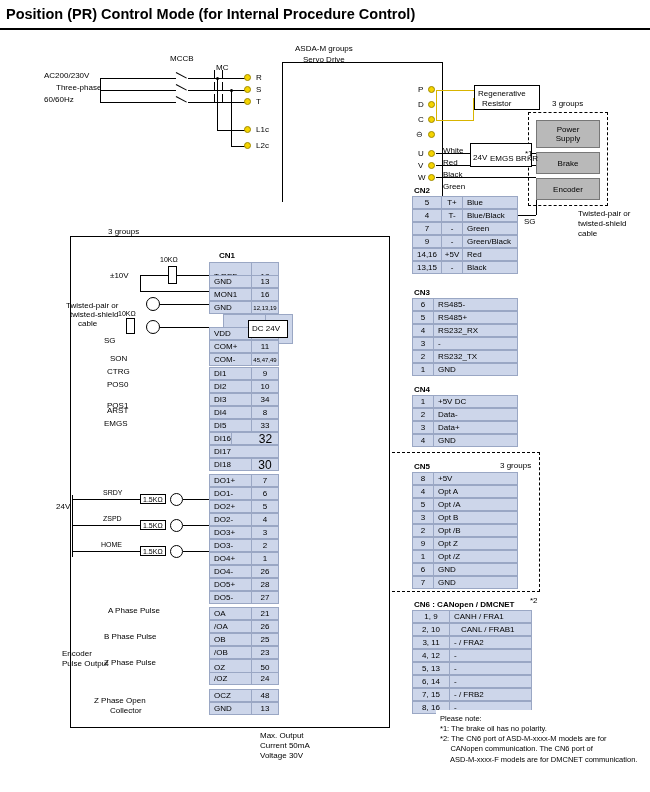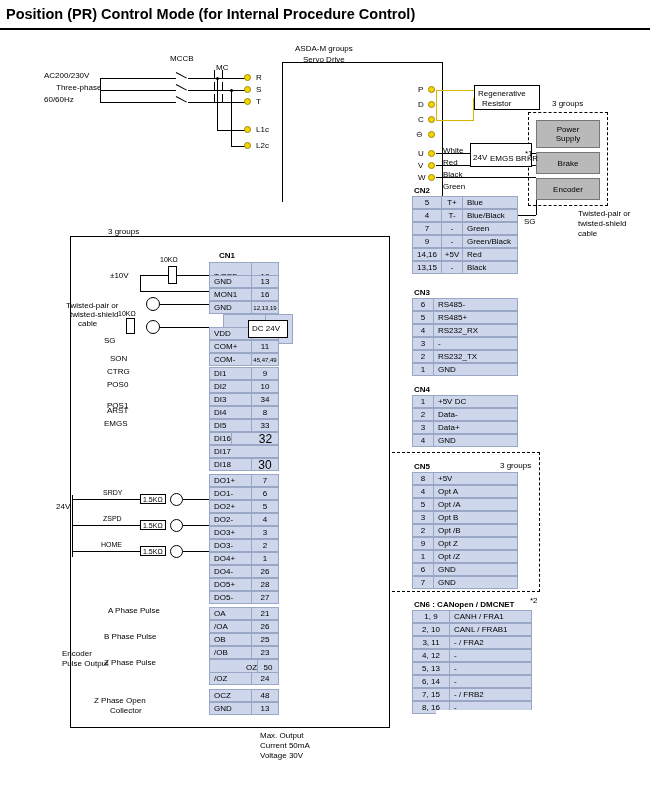--- a/index.html
+++ b/index.html
@@ -266,21 +266,21 @@
 
   <div class="hdr" style="left:414px;top:600px;text-align:center;">CN6 : CANopen / DMCNET</div>
   <div class="t" style="left:530px;top:597px;">*2</div>
   <div id="cn6">
       <div class="tr" style="left: 412px; top: 610px; width: 120px; height: 13px;">
         <div style="width: 36px; height: 100%; display: flex; align-items: center; justify-content: center; border-right: 1px solid rgb(154, 167, 196); font-size: 8px;">1, 9</div>
         <div style="flex: 1 1 0%; height: 100%; display: flex; align-items: center; padding-left: 4px; font-size: 8px;">CANH / FRA1</div>
       </div>
       <div class="tr" style="left: 412px; top: 623px; width: 120px; height: 13px;">
         <div style="width: 36px; height: 100%; display: flex; align-items: center; justify-content: center; border-right: 1px solid rgb(154, 167, 196); font-size: 8px;">2, 10</div>
-        <div style="flex: 1 1 0%; height: 100%; display: flex; align-items: center; padding-left: 4px; font-size: 8px;">CANL / FRAB1</div>
+        <div style="flex: 1 1 0%; height: 100%; display: flex; align-items: center; padding-left: 4px; font-size: 8px; margin-left: 7px;">CANL / FRAB1</div>
       </div>
       <div class="tr" style="left: 412px; top: 636px; width: 120px; height: 13px;">
         <div style="width: 36px; height: 100%; display: flex; align-items: center; justify-content: center; border-right: 1px solid rgb(154, 167, 196); font-size: 8px;">3, 11</div>
         <div style="flex: 1 1 0%; height: 100%; display: flex; align-items: center; padding-left: 4px; font-size: 8px;">- / FRA2</div>
       </div>
       <div class="tr" style="left: 412px; top: 649px; width: 120px; height: 13px;">
         <div style="width: 36px; height: 100%; display: flex; align-items: center; justify-content: center; border-right: 1px solid rgb(154, 167, 196); font-size: 8px;">4, 12</div>
         <div style="flex: 1 1 0%; height: 100%; display: flex; align-items: center; padding-left: 4px; font-size: 8px;">-</div>
       </div>
       <div class="tr" style="left: 412px; top: 662px; width: 120px; height: 13px;">
@@ -295,20 +295,25 @@
         <div style="width: 36px; height: 100%; display: flex; align-items: center; justify-content: center; border-right: 1px solid rgb(154, 167, 196); font-size: 8px;">7, 15</div>
         <div style="flex: 1 1 0%; height: 100%; display: flex; align-items: center; padding-left: 4px; font-size: 8px;">- / FRB2</div>
       </div>
       <div class="tr" style="left: 412px; top: 701px; width: 120px; height: 13px;">
         <div style="width: 36px; height: 100%; display: flex; align-items: center; justify-content: center; border-right: 1px solid rgb(154, 167, 196); font-size: 8px;">8, 16</div>
         <div style="flex: 1 1 0%; height: 100%; display: flex; align-items: center; padding-left: 4px; font-size: 8px;">-</div>
       </div>
     </div>
 
   <div class="box" style="left:436px;top:710px;width:206px;height:58px;background:#fff;border:none;"></div>
+  <div class="note" style="left:440px;top:714px;">Please note:
+*1: The brake oil has no polarity.
+*2: The CN6 port of ASD-M-xxxx-M models are for
+     CANopen communication. The CN6 port of
+     ASD-M-xxxx-F models are for DMCNET communication.</div>
 
   <div class="box" style="left:70px;top:236px;width:320px;height:492px;background:#fff;"></div>
   <div class="t" style="left:108px;top:228px;">3 groups</div>
   <div class="hdr" style="left:219px;top:251px;">CN1</div>
   <div id="cn1">
       <div class="tr" style="left: 209px; top: 262px; width: 70px; height: 29px;">
         <div class="c2">T-REF</div>
         <div class="c1" style="border-right: none; border-left: 1px solid rgb(154, 167, 196); font-size: 8px;">18</div>
       </div>
       <div class="tr" style="left: 209px; top: 275px; width: 70px; height: 13px;">
@@ -420,21 +425,21 @@
         <div class="c1" style="border-right: none; border-left: 1px solid rgb(154, 167, 196); font-size: 8px;">26</div>
       </div>
       <div class="tr" style="left: 209px; top: 633px; width: 70px; height: 13px;">
         <div class="c2">OB</div>
         <div class="c1" style="border-right: none; border-left: 1px solid rgb(154, 167, 196); font-size: 8px;">25</div>
       </div>
       <div class="tr" style="left: 209px; top: 646px; width: 70px; height: 13px;">
         <div class="c2">/OB</div>
         <div class="c1" style="border-right: none; border-left: 1px solid rgb(154, 167, 196); font-size: 8px;">23</div>
       </div>
-      <div class="tr" style="left: 209px; top: 659px; width: 70px; height: 16px; padding-left: 32px;">
+      <div class="tr" style="left: 209px; top: 659px; width: 70px; height: 16px;">
         <div class="c2">OZ</div>
         <div class="c1" style="border-right: none; border-left: 1px solid rgb(154, 167, 196); font-size: 8px;">50</div>
       </div>
       <div class="tr" style="left: 209px; top: 672px; width: 70px; height: 13px;">
         <div class="c2">/OZ</div>
         <div class="c1" style="border-right: none; border-left: 1px solid rgb(154, 167, 196); font-size: 8px;">24</div>
       </div>
       <div class="tr" style="left: 209px; top: 689px; width: 70px; height: 13px;">
         <div class="c2">OCZ</div>
         <div class="c1" style="border-right: none; border-left: 1px solid rgb(154, 167, 196); font-size: 8px;">48</div>

